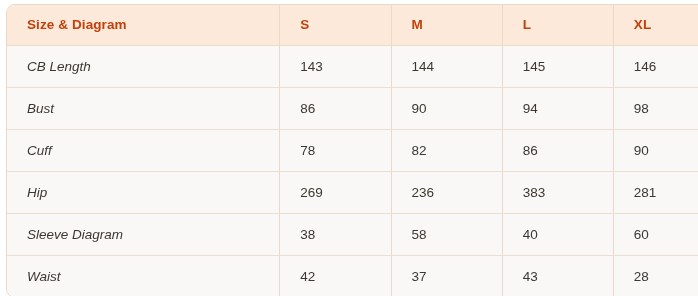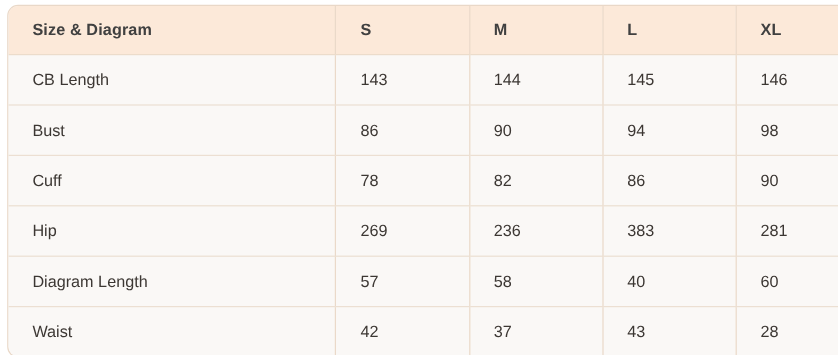--- a/index.html
+++ b/index.html
@@ -41,40 +41,40 @@
     vertical-align: middle;
     padding: 0 0 0 20px;
     border-right: 1px solid #ead9c9;
     border-bottom: 1px solid #ecdfd2;
     box-sizing: border-box;
   }
 
   table.size-chart thead th {
     height: 40px;
     background: #fce9d9;
-    color: #404040;
+    color: #c2410c;
     font-size: 13.5px;
     font-weight: bold;
     letter-spacing: 0.1px;
     border-bottom: 1px solid #ecdccb;
   }
 
   table.size-chart tbody td {
     height: 42px;
     background: #faf8f6;
     color: #3c3733;
     font-size: 13.5px;
     font-weight: normal;
   }
 
   table.size-chart tbody tr:last-child td {
     border-bottom: none;
   }
 
-  .cell-label { white-space: nowrap; }
+  .cell-label { white-space: nowrap; font-style: italic; }
   .cell-value { white-space: nowrap; }
 </style>
 </head>
 <body>
 
 <div class="table-wrap">
   <table class="size-chart">
     <colgroup>
       <col class="c-label">
       <col class="c-size">
@@ -114,22 +114,22 @@
         <td class="cell-value">90</td>
       </tr>
       <tr>
         <td class="cell-label">Hip</td>
         <td class="cell-value">269</td>
         <td class="cell-value">236</td>
         <td class="cell-value">383</td>
         <td class="cell-value">281</td>
       </tr>
       <tr>
-        <td class="cell-label">Diagram Length</td>
-        <td class="cell-value">57</td>
+        <td class="cell-label">Sleeve Diagram</td>
+        <td class="cell-value">38</td>
         <td class="cell-value">58</td>
         <td class="cell-value">40</td>
         <td class="cell-value">60</td>
       </tr>
       <tr>
         <td class="cell-label">Waist</td>
         <td class="cell-value">42</td>
         <td class="cell-value">37</td>
         <td class="cell-value">43</td>
         <td class="cell-value">28</td>

